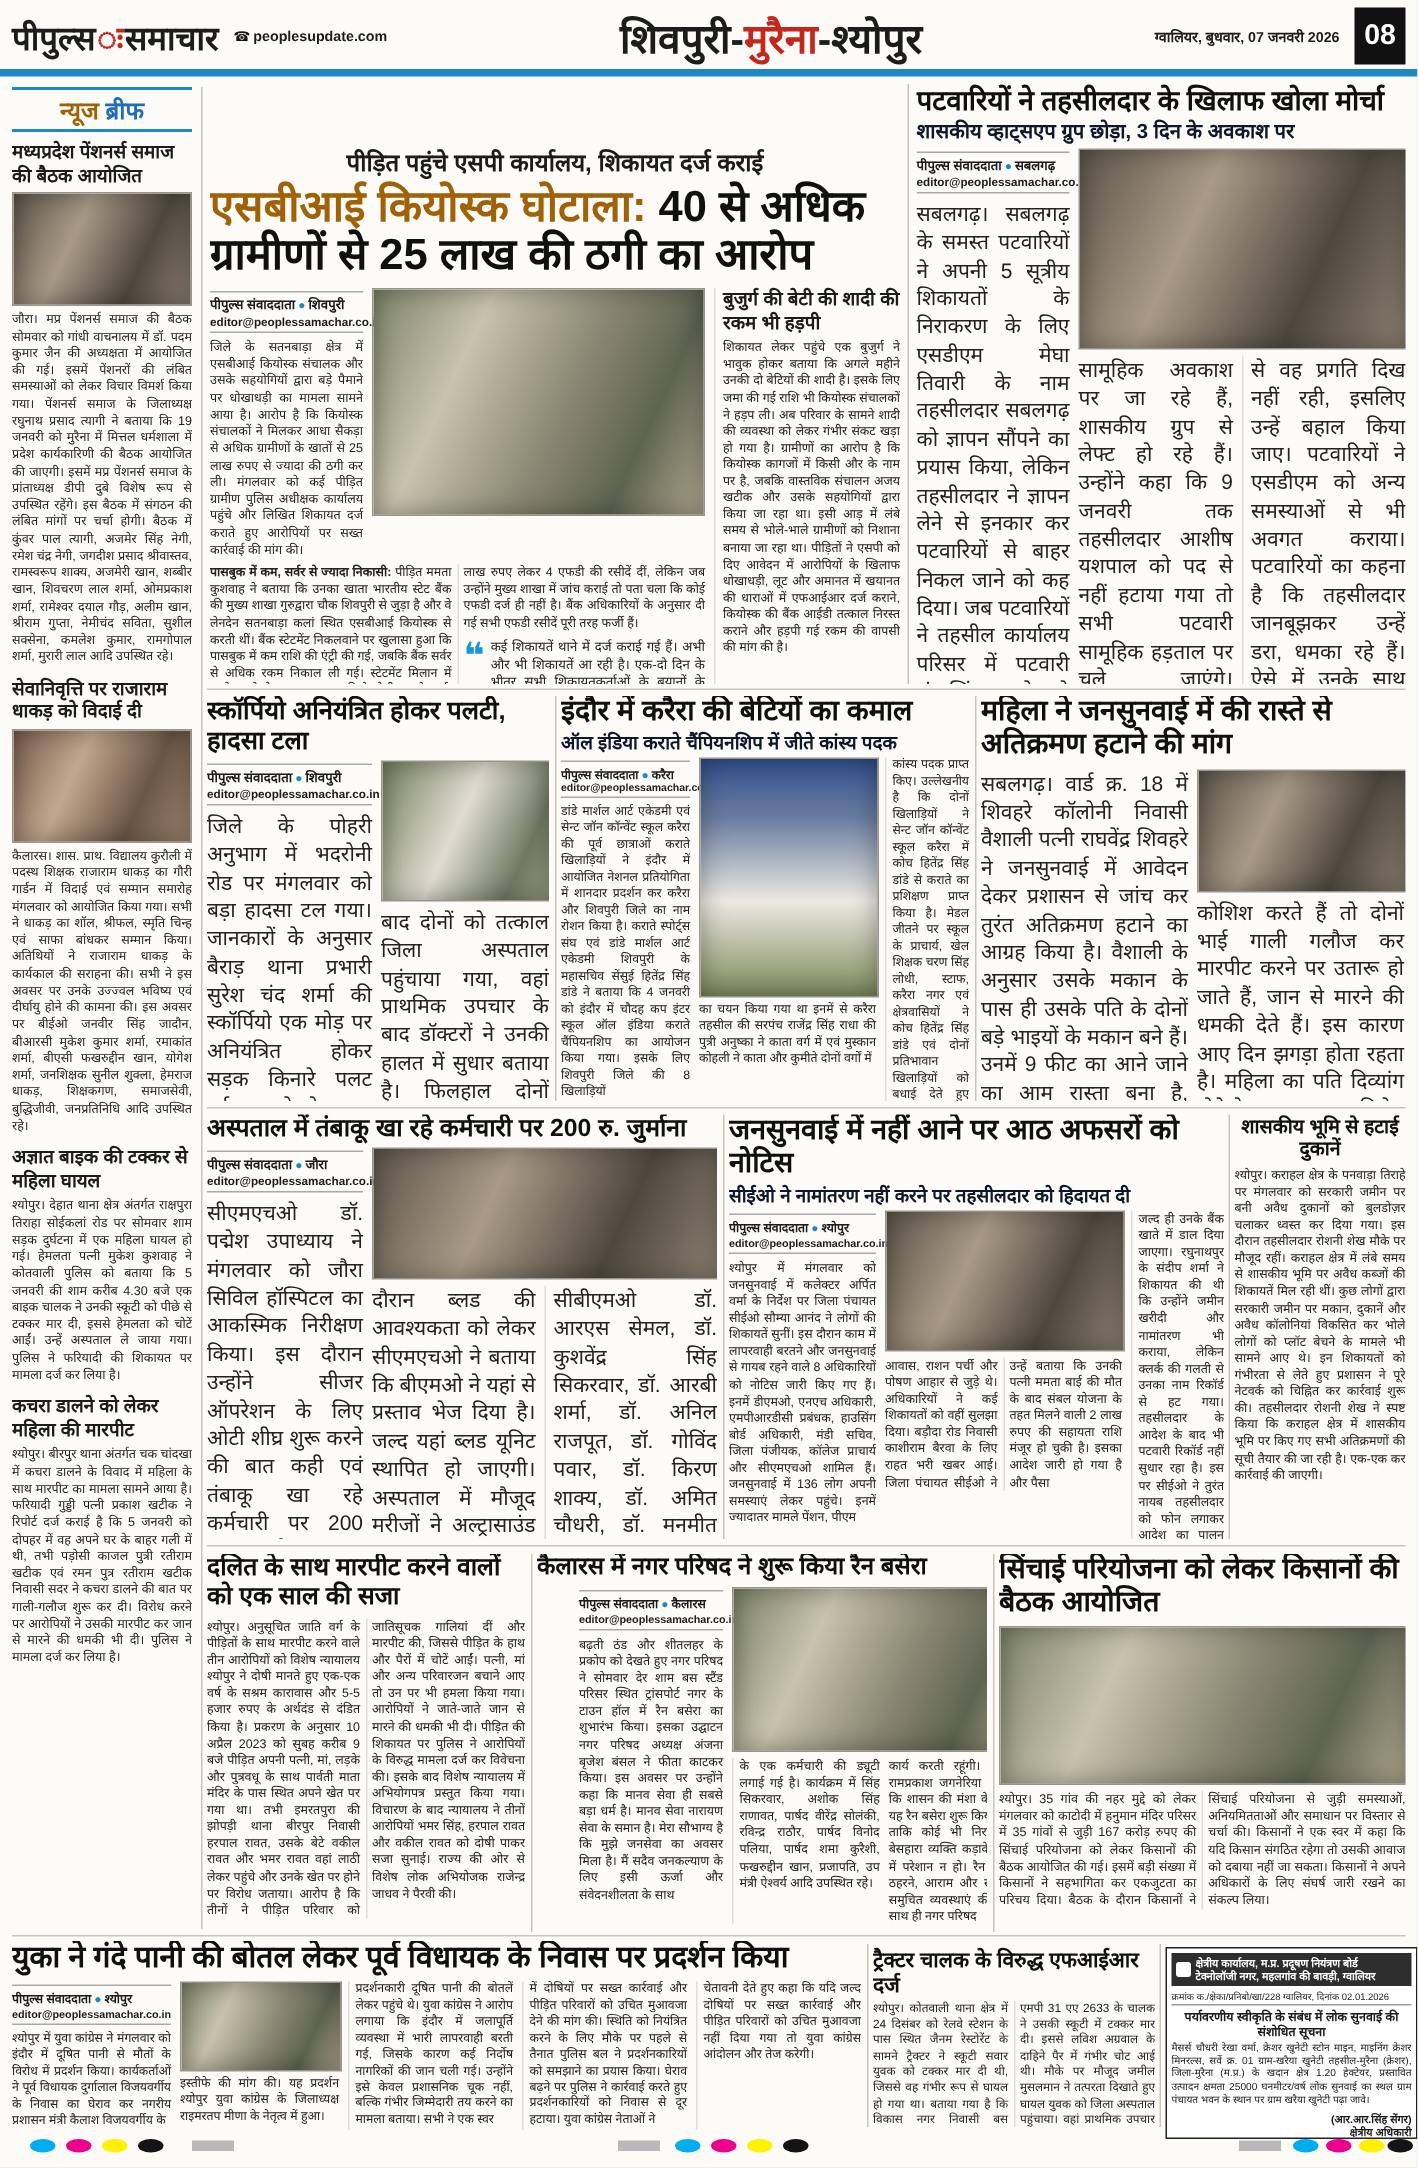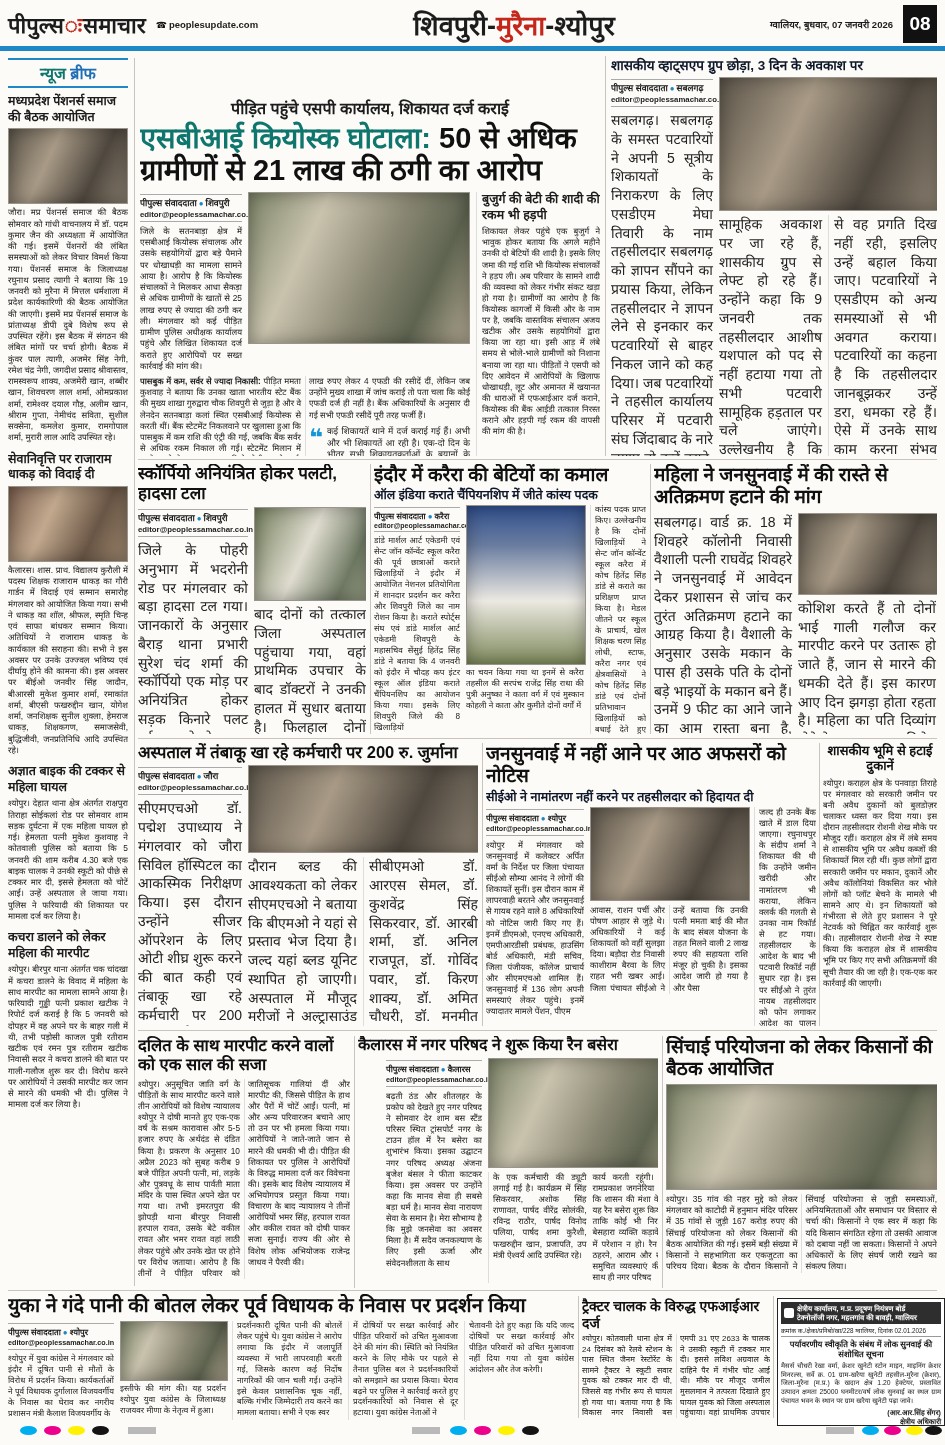--- a/index.html
+++ b/index.html
@@ -33,21 +33,21 @@
   .ph-car{background:linear-gradient(115deg,#76815f 0%,#e0ddd0 45%,#6f7a64 80%,#9aa086 100%);}
   .ph-girl{background:linear-gradient(180deg,#31508e 0%,#6a7da0 25%,#ece9e2 60%,#7e8a5c 100%);}
   .ph-warm{background:linear-gradient(115deg,#7a5e4e 0%,#c2a98e 35%,#6a5646 70%,#a08a70 100%);}
   .cols2{column-count:2;column-gap:8px;column-rule:1px solid #ddd;}
   .quote{display:flex;gap:4px;margin-top:5px;break-inside:avoid;}
   .qmark{color:#1796d6;font-size:24px;line-height:1;font-weight:800;flex:none;}
   .qtext{font-size:8.8px;line-height:1.35;text-align:justify;color:#222;}
   .qby{font-size:8.8px;font-weight:800;text-align:right;margin-top:2px;}
   .vline{position:absolute;width:1px;background:#c9c5bd;}
   .hline{position:absolute;height:1px;background:#c9c5bd;}
-  .red{color:#0f766e;}
+  .red{color:#a16207;}
   .flex{display:flex;gap:6px;}
   
   .rail{position:absolute;left:8px;top:58px;width:120px;height:1228px;overflow:hidden;}
   .nb-head{border-top:2px solid #1e88c7;border-bottom:2px solid #1e88c7;text-align:center;
            font-size:16px;font-weight:800;padding:2px 0;margin-bottom:6px;}
   .nb-head .b{color:#1e6fb5;}
   .brief{margin-bottom:8px;}
   .brief h3{font-size:12.5px;font-weight:800;line-height:1.25;margin:0 0 3px;}
   .brief .photo{width:118px;height:74px;margin-bottom:3px;}
   .brief .bt{font-size:8.4px;}
@@ -110,21 +110,21 @@
     <article class="brief">
       <h3>कचरा डालने को लेकर महिला की मारपीट</h3>
       <p class="bt">श्योपुर। बीरपुर थाना अंतर्गत चक चांदखा में कचरा डालने के विवाद में महिला के साथ मारपीट का मामला सामने आया है। फरियादी गुड्डी पत्नी प्रकाश खटीक ने रिपोर्ट दर्ज कराई है कि 5 जनवरी को दोपहर में वह अपने घर के बाहर गली में थी, तभी पड़ोसी काजल पुत्री रतीराम खटीक एवं रमन पुत्र रतीराम खटीक निवासी सदर ने कचरा डालने की बात पर गाली-गलौज शुरू कर दी। विरोध करने पर आरोपियों ने उसकी मारपीट कर जान से मारने की धमकी भी दी। पुलिस ने मामला दर्ज कर लिया है।</p>
     </article>
   </aside>
   <div class="vline" style="left:134px;top:58px;height:1228px;"></div>
 
   <section class="blk" style="left:140px;top:56px;width:460px;height:400px;">
     <div class="kicker">पीड़ित पहुंचे एसपी कार्यालय, शिकायत दर्ज कराई</div>
     <h1 class="hl lead-head">
-      <span class="red">एसबीआई कियोस्क घोटाला:</span><span> 50 से अधिक ग्रामीणों से 21 लाख की ठगी का आरोप</span>
+      <span class="red">एसबीआई कियोस्क घोटाला:</span><span> 40 से अधिक ग्रामीणों से 25 लाख की ठगी का आरोप</span>
     </h1>
     <div class="flex" style="margin-top:5px;">
       <div style="width:330px;display:flex;flex-direction:column;">
         <div class="flex">
           <div style="width:102px;">
             <div class="byline-wrap">
               <div class="byline"><span>पीपुल्स संवाददाता</span><span class="dot">●</span><span>शिवपुरी</span></div>
               <div class="email">editor@peoplessamachar.co.in</div>
             </div>
             <p class="bt" style="font-size:8.4px;">जिले के सतनबाड़ा क्षेत्र में एसबीआई कियोस्क संचालक और उसके सहयोगियों द्वारा बड़े पैमाने पर धोखाधड़ी का मामला सामने आया है। आरोप है कि कियोस्क संचालकों ने मिलकर आधा सैकड़ा से अधिक ग्रामीणों के खातों से 25 लाख रुपए से ज्यादा की ठगी कर ली। मंगलवार को कई पीड़ित ग्रामीण पुलिस अधीक्षक कार्यालय पहुंचे और लिखित शिकायत दर्ज कराते हुए आरोपियों पर सख्त कार्रवाई की मांग की।</p>
@@ -145,20 +145,21 @@
       </div>
       <aside class="lead-side">
         <h3>बुजुर्ग की बेटी की शादी की रकम भी हड़पी</h3>
         <p class="bt" style="font-size:8.3px;">शिकायत लेकर पहुंचे एक बुजुर्ग ने भावुक होकर बताया कि अगले महीने उनकी दो बेटियों की शादी है। इसके लिए जमा की गई राशि भी कियोस्क संचालकों ने हड़प ली। अब परिवार के सामने शादी की व्यवस्था को लेकर गंभीर संकट खड़ा हो गया है। ग्रामीणों का आरोप है कि कियोस्क कागजों में किसी और के नाम पर है, जबकि वास्तविक संचालन अजय खटीक और उसके सहयोगियों द्वारा किया जा रहा था। इसी आड़ में लंबे समय से भोले-भाले ग्रामीणों को निशाना बनाया जा रहा था। पीड़ितों ने एसपी को दिए आवेदन में आरोपियों के खिलाफ धोखाधड़ी, लूट और अमानत में खयानत की धाराओं में एफआईआर दर्ज कराने, कियोस्क की बैंक आईडी तत्काल निरस्त कराने और हड़पी गई रकम की वापसी की मांग की है।</p>
       </aside>
     </div>
   </section>
   <div class="vline" style="left:605px;top:56px;height:400px;"></div>
 
   <section class="blk" style="left:611px;top:56px;width:326px;height:400px;">
+    <h2 class="hl" style="font-size:18.5px;">पटवारियों ने तहसीलदार के खिलाफ खोला मोर्चा</h2>
     <div class="sub" style="font-size:13.5px;">शासकीय व्हाट्सएप ग्रुप छोड़ा, 3 दिन के अवकाश पर</div>
     <div class="flex" style="margin-top:3px;">
       <div style="width:102px;">
         <div class="byline-wrap">
           <div class="byline"><span>पीपुल्स संवाददाता</span><span class="dot">●</span><span>सबलगढ़</span></div>
           <div class="email">editor@peoplessamachar.co.in</div>
         </div>
         <p class="bt">सबलगढ़। सबलगढ़ के समस्त पटवारियों ने अपनी 5 सूत्रीय शिकायतों के निराकरण के लिए एसडीएम मेघा तिवारी के नाम तहसीलदार सबलगढ़ को ज्ञापन सौंपने का प्रयास किया, लेकिन तहसीलदार ने ज्ञापन लेने से इनकार कर पटवारियों से बाहर निकल जाने को कह दिया। जब पटवारियों ने तहसील कार्यालय परिसर में पटवारी संघ जिंदाबाद के नारे लगाए तो उन्हें डराने, धमकाने का प्रयास किया। पटवारियों ने आरोप लगाया कि तहसीलदार द्वारा ही बकेट आईडी और फार्मर आईडी की समीक्षा की जाती है। इसके बावजूद स्वयं बकेट आईडी और फार्मर आईडी को अपग्रेड नहीं कर रहे। इस कारण उसकी प्रगति दिखाई नहीं दे रही। पटवारियों ने तहसीलदार के रवैए से नाराज होकर एसडीएम को बताया कि उनके साथ काम करना संभव नहीं है। इसलिए सभी पटवारी 3 दिन के</p>
       </div>
       <div style="width:218px;">
@@ -325,21 +326,21 @@
     <div class="flex" style="margin-top:3px;">
       <div style="width:106px;">
         <div class="byline-wrap">
           <div class="byline" style="font-size:8.2px;"><span>पीपुल्स संवाददाता</span><span class="dot">●</span><span>श्योपुर</span></div>
           <div class="email" style="font-size:7.2px;">editor@peoplessamachar.co.in</div>
         </div>
         <p class="bt" style="font-size:8.2px;">श्योपुर में युवा कांग्रेस ने मंगलवार को इंदौर में दूषित पानी से मौतों के विरोध में प्रदर्शन किया। कार्यकर्ताओं ने पूर्व विधायक दुर्गालाल विजयवर्गीय के निवास का घेराव कर नगरीय प्रशासन मंत्री कैलाश विजयवर्गीय के</p>
       </div>
       <div style="width:106px;">
         <div class="photo ph-crowd" style="width:106px;height:58px;"></div>
-        <p class="bt" style="font-size:8.2px;margin-top:3px;">इस्तीफे की मांग की। यह प्रदर्शन श्योपुर युवा कांग्रेस के जिलाध्यक्ष राजयवर मीणा के नेतृत्व में हुआ।</p>
+        <p class="bt" style="font-size:8.2px;margin-top:3px;">इस्तीफे की मांग की। यह प्रदर्शन श्योपुर युवा कांग्रेस के जिलाध्यक्ष राइमरतप मीणा के नेतृत्व में हुआ।</p>
       </div>
       <p class="bt" style="width:106px;font-size:8.2px;border-left:1px solid #ddd;padding-left:4px;">प्रदर्शनकारी दूषित पानी की बोतलें लेकर पहुंचे थे। युवा कांग्रेस ने आरोप लगाया कि इंदौर में जलापूर्ति व्यवस्था में भारी लापरवाही बरती गई, जिसके कारण कई निर्दोष नागरिकों की जान चली गई। उन्होंने इसे केवल प्रशासनिक चूक नहीं, बल्कि गंभीर जिम्मेदारी तय करने का मामला बताया। सभी ने एक स्वर</p>
       <p class="bt" style="width:106px;font-size:8.2px;border-left:1px solid #ddd;padding-left:4px;">में दोषियों पर सख्त कार्रवाई और पीड़ित परिवारों को उचित मुआवजा देने की मांग की। स्थिति को नियंत्रित करने के लिए मौके पर पहले से तैनात पुलिस बल ने प्रदर्शनकारियों को समझाने का प्रयास किया। घेराव बढ़ने पर पुलिस ने कार्रवाई करते हुए प्रदर्शनकारियों को निवास से दूर हटाया। युवा कांग्रेस नेताओं ने</p>
       <p class="bt" style="width:106px;font-size:8.2px;border-left:1px solid #ddd;padding-left:4px;">चेतावनी देते हुए कहा कि यदि जल्द दोषियों पर सख्त कार्रवाई और पीड़ित परिवारों को उचित मुआवजा नहीं दिया गया तो युवा कांग्रेस आंदोलन और तेज करेगी।</p>
     </div>
   </section>
   <div class="vline" style="left:578px;top:1296px;height:122px;"></div>
 
   <section class="blk" style="left:582px;top:1298px;width:188px;height:120px;">
     <h3 class="hl" style="font-size:14px;">ट्रैक्टर चालक के विरुद्ध एफआईआर दर्ज</h3>

